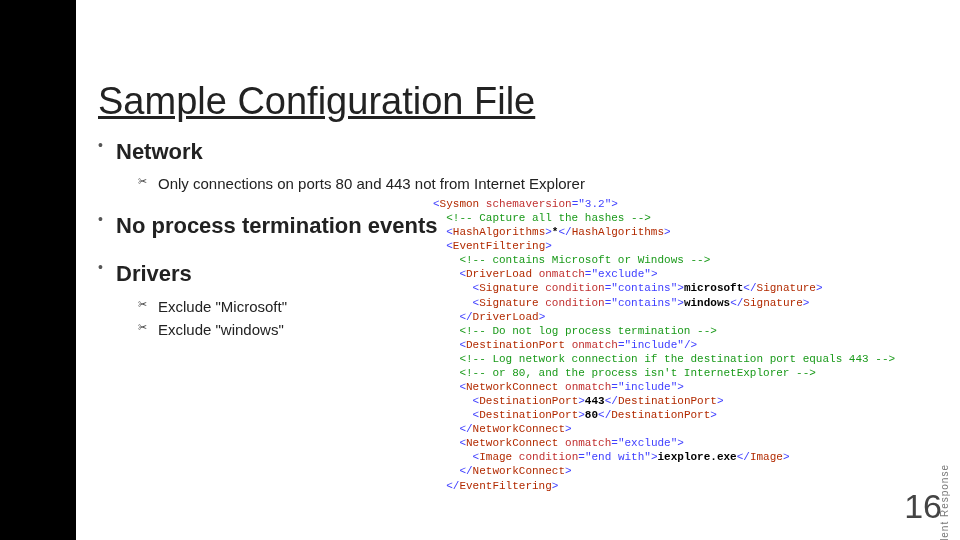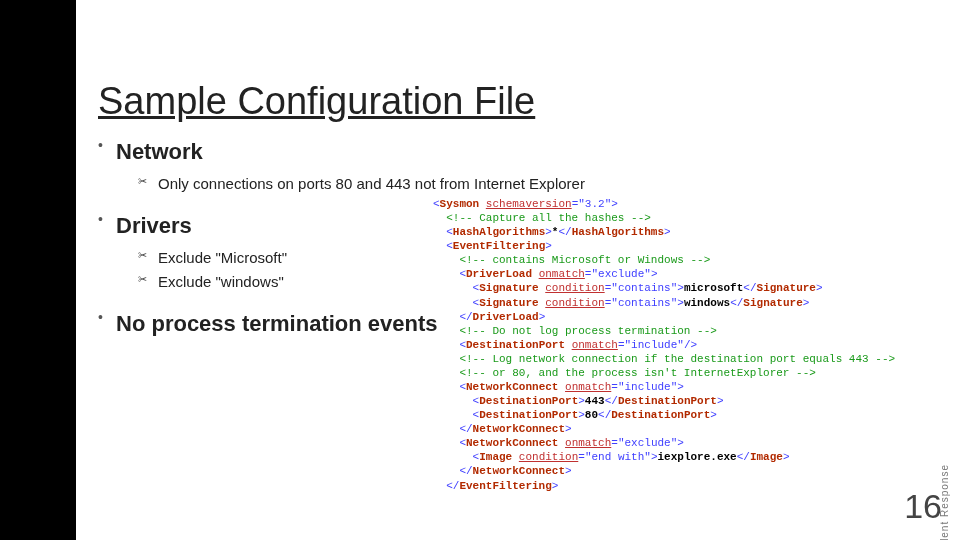--- a/index.html
+++ b/index.html
@@ -72,23 +72,23 @@
     position: absolute;
     left: 433px;
     top: 197px;
     width: 503px;
     font-family: "Courier New", monospace;
     font-size: 11px;
     line-height: 1.28;
     color: #333;
     white-space: nowrap;
   }
-  .t  { color: #b22a00; font-weight: bold; }  
+  .t  { color: #b22a00; }  
   .b  { color: #4040ff; }  
-  .a  { color: #c03030; text-decoration: underline; }  
+  .a  { color: #c03030; }  
   .v  { color: #4040ff; }  
   .tx { color: #000; font-weight: 700; } 
   .c  { color: #1a9a1a; }  
   .footer-label {
     position: absolute;
     right: 10px;
     bottom: 76px;
     transform: rotate(-90deg);
     transform-origin: right bottom;
     font-size: 10px;
@@ -113,28 +113,28 @@
   <h1 class="title">Sample Configuration File</h1>
 
   <ul class="outer">
     <li>
       <span class="head">Network</span>
       <ul class="inner">
         <li>Only connections on ports 80 and 443 not from Internet Explorer</li>
       </ul>
     </li>
     <li>
+      <span class="head">No process termination events</span>
+    </li>
+    <li>
       <span class="head">Drivers</span>
       <ul class="inner">
         <li>Exclude "Microsoft"</li>
         <li>Exclude "windows"</li>
       </ul>
-    </li>
-    <li>
-      <span class="head">No process termination events</span>
     </li>
   </ul>
 </div>
 
 <div class="code-block">
   <div><span class="b">&lt;</span><span class="t">Sysmon</span> <span class="a">schemaversion</span><span class="b">=</span><span class="v">"3.2"</span><span class="b">&gt;</span></div>
   <div>&nbsp;&nbsp;<span class="c">&lt;!-- Capture all the hashes --&gt;</span></div>
   <div>&nbsp;&nbsp;<span class="b">&lt;</span><span class="t">HashAlgorithms</span><span class="b">&gt;</span><span class="tx">*</span><span class="b">&lt;/</span><span class="t">HashAlgorithms</span><span class="b">&gt;</span></div>
   <div>&nbsp;&nbsp;<span class="b">&lt;</span><span class="t">EventFiltering</span><span class="b">&gt;</span></div>
   <div>&nbsp;&nbsp;&nbsp;&nbsp;<span class="c">&lt;!-- contains Microsoft or Windows --&gt;</span></div>

